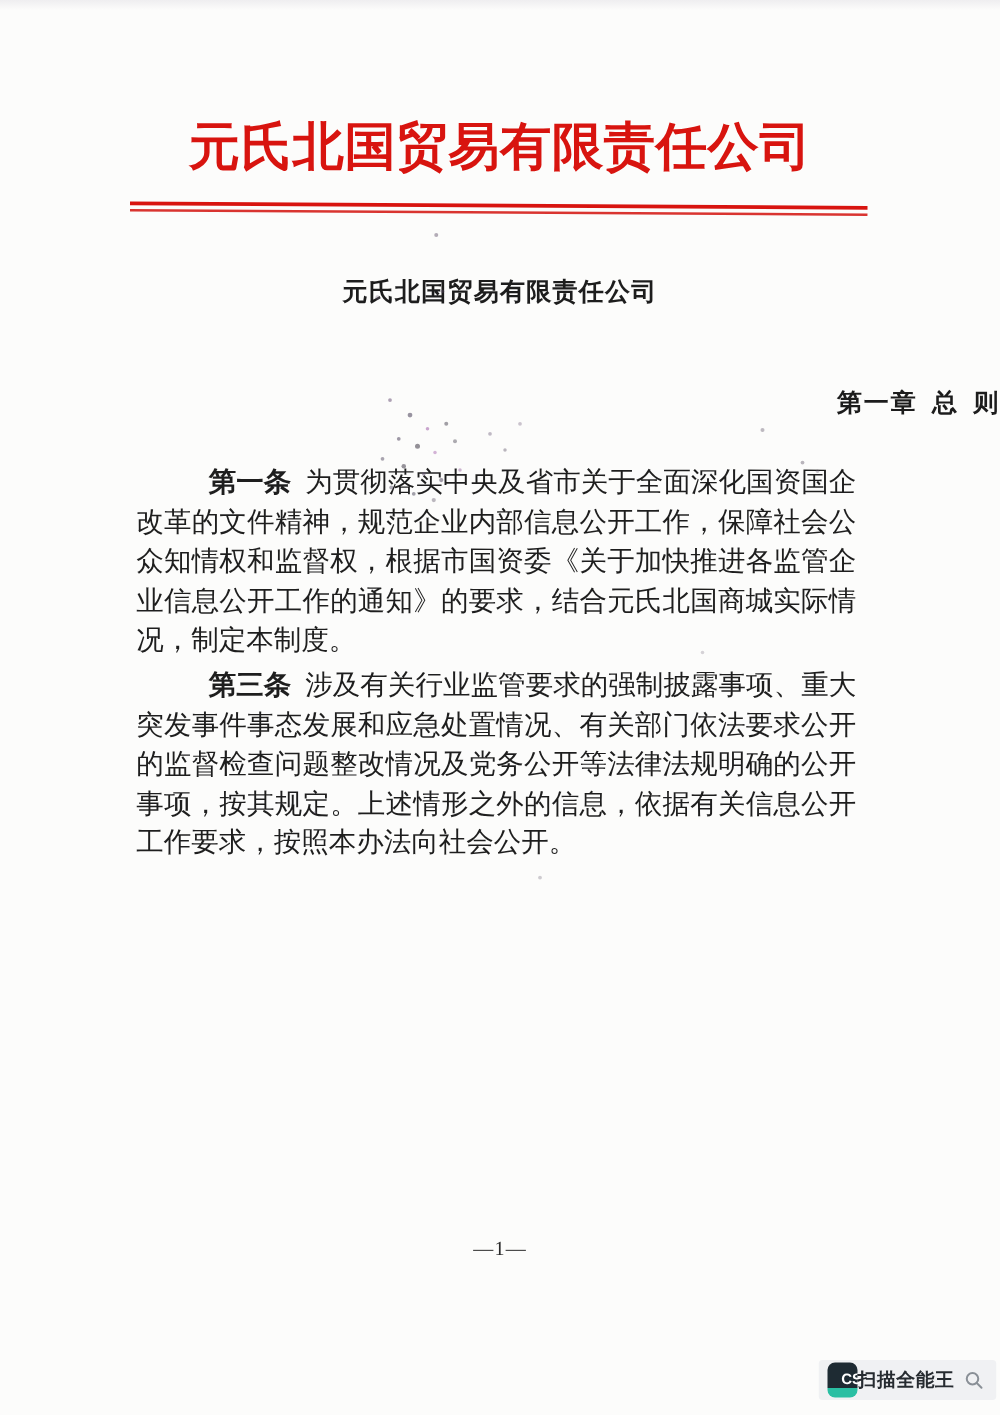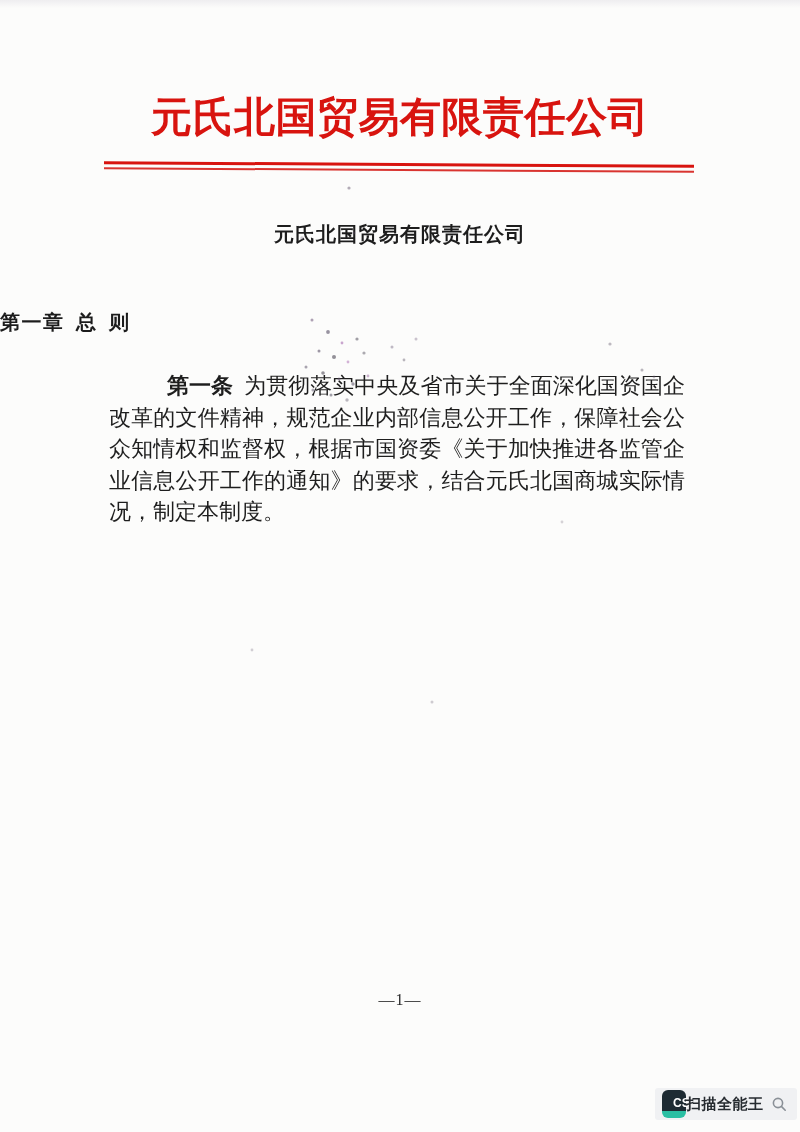--- a/index.html
+++ b/index.html
@@ -40,21 +40,21 @@
     position: absolute; top: 218px; left: 0; width: 100%;
     text-align: center;
     font-weight: 700; color: #1d1d1d;
     font-size: 20px; line-height: 32px;
     letter-spacing: 1px;
   }
 
   
   .chapter {
     position: absolute; top: 309px; left: 0; width: 100%;
-    text-align: left;
+    text-align: right;
     font-size: 20px; font-weight: 700; color: #1c1c1c;
     letter-spacing: 1.5px; word-spacing: 5px;
     margin: 0;
   }
 
   
   .doc-body {
     position: absolute; top: 366px; left: 105px; width: 584px;
     font-size: 22px; line-height: 31.6px;
     color: #1e1e1e;
@@ -146,20 +146,23 @@
   </div>
 
   <h2 class="chapter">第一章 总 则</h2>
 
   <div class="doc-body">
   <p class="article">
     <span class="article-label">第一条</span><span class="article-text">为贯彻落实中央及省市关于全面深化国资国企改革的文件精神，规范企业内部信息公开工作，保障社会公众知情权和监督权，根据市国资委《关于加快推进各监管企业信息公开工作的通知》的要求，结合元氏北国商城实际情况，制定本制度。</span>
   </p>
 
 
+  <p class="article">
+    <span class="article-label">第三条</span><span class="article-text">涉及有关行业监管要求的强制披露事项、重大突发事件事态发展和应急处置情况、有关部门依法要求公开的监督检查问题整改情况及党务公开等法律法规明确的公开事项，按其规定。上述情形之外的信息，依据有关信息公开工作要求，按照本办法向社会公开。</span>
+  </p>
 
 
 </div>
 
   <div class="page-number">—1—</div>
 
   <div class="speckles"></div>
 
   <div class="watermark">
     <span class="cs-logo">

